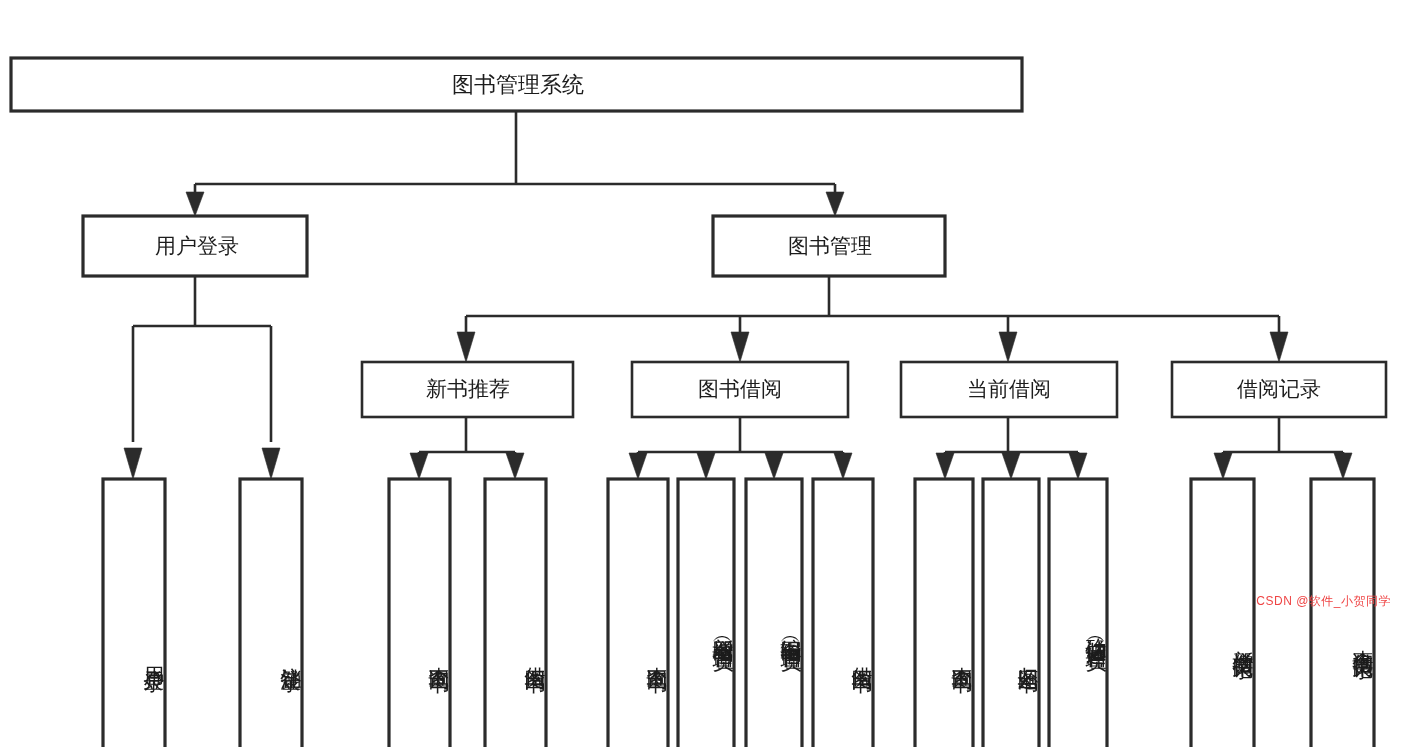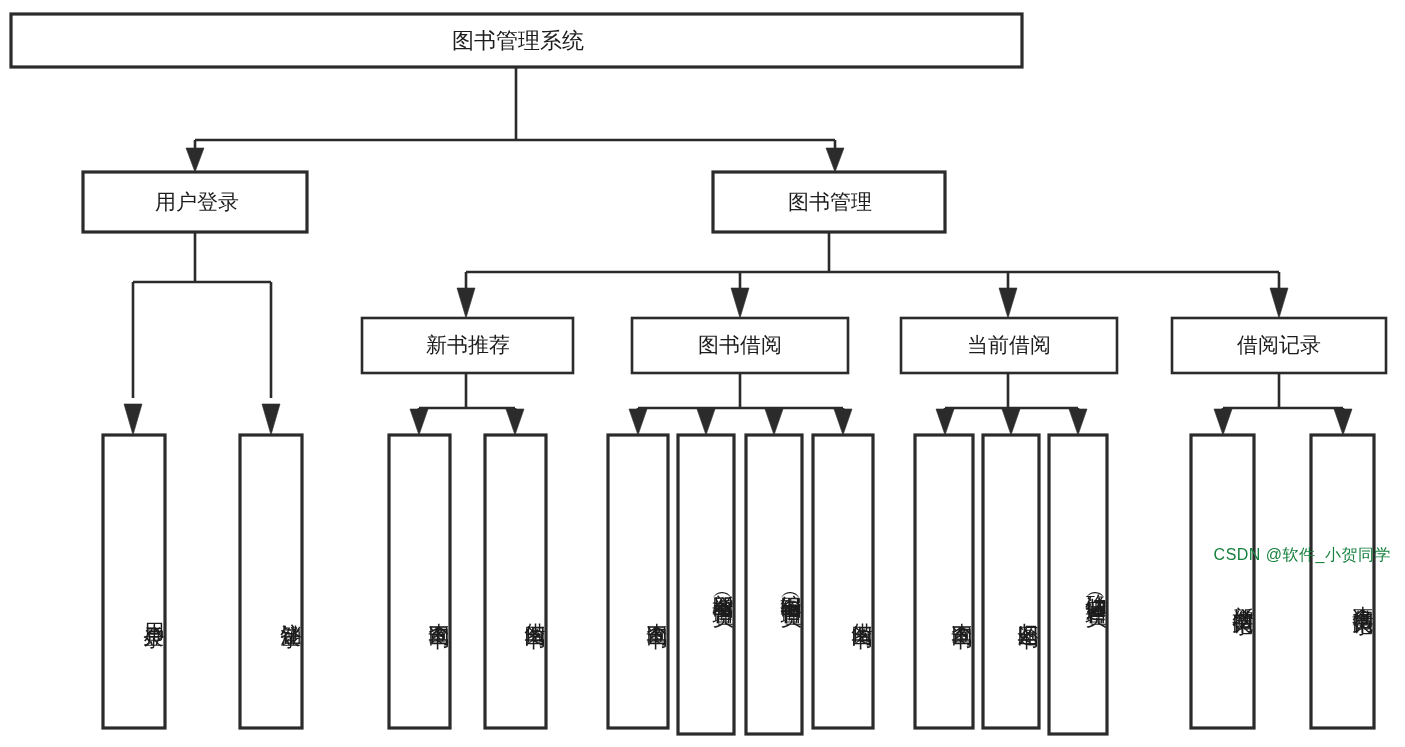--- a/index.html
+++ b/index.html
@@ -12,20 +12,21 @@
     height: 747px;
     font-family: "Liberation Sans", "DejaVu Sans", sans-serif;
     overflow: hidden;
     position: relative;
   }
   #diagram-root {
     position: relative;
     width: 1405px;
     height: 574px;
     background: #ffffff;
+    margin-top: 44px;
   }
   svg#tree-svg {
     position: absolute;
     left: 0;
     top: 0;
     width: 1405px;
     height: 747px;
     display: block;
   }
   .node-box {
@@ -68,22 +69,22 @@
     line-height: 1;
     white-space: nowrap;
     text-align: center;
     pointer-events: none;
   }
   .watermark {
     position: absolute;
     right: 14px;
     bottom: 8px;
     font-family: "Liberation Sans", "DejaVu Sans", sans-serif;
-    font-size: 16px;
-    color: #15803d;
+    font-size: 12px;
+    color: #ef4444;
     letter-spacing: 0.5px;
     white-space: nowrap;
   }
 </style>
 </head>
 <body>
 
 <div id="diagram-root">
 
   <svg id="tree-svg" viewBox="0 0 1405 747">

